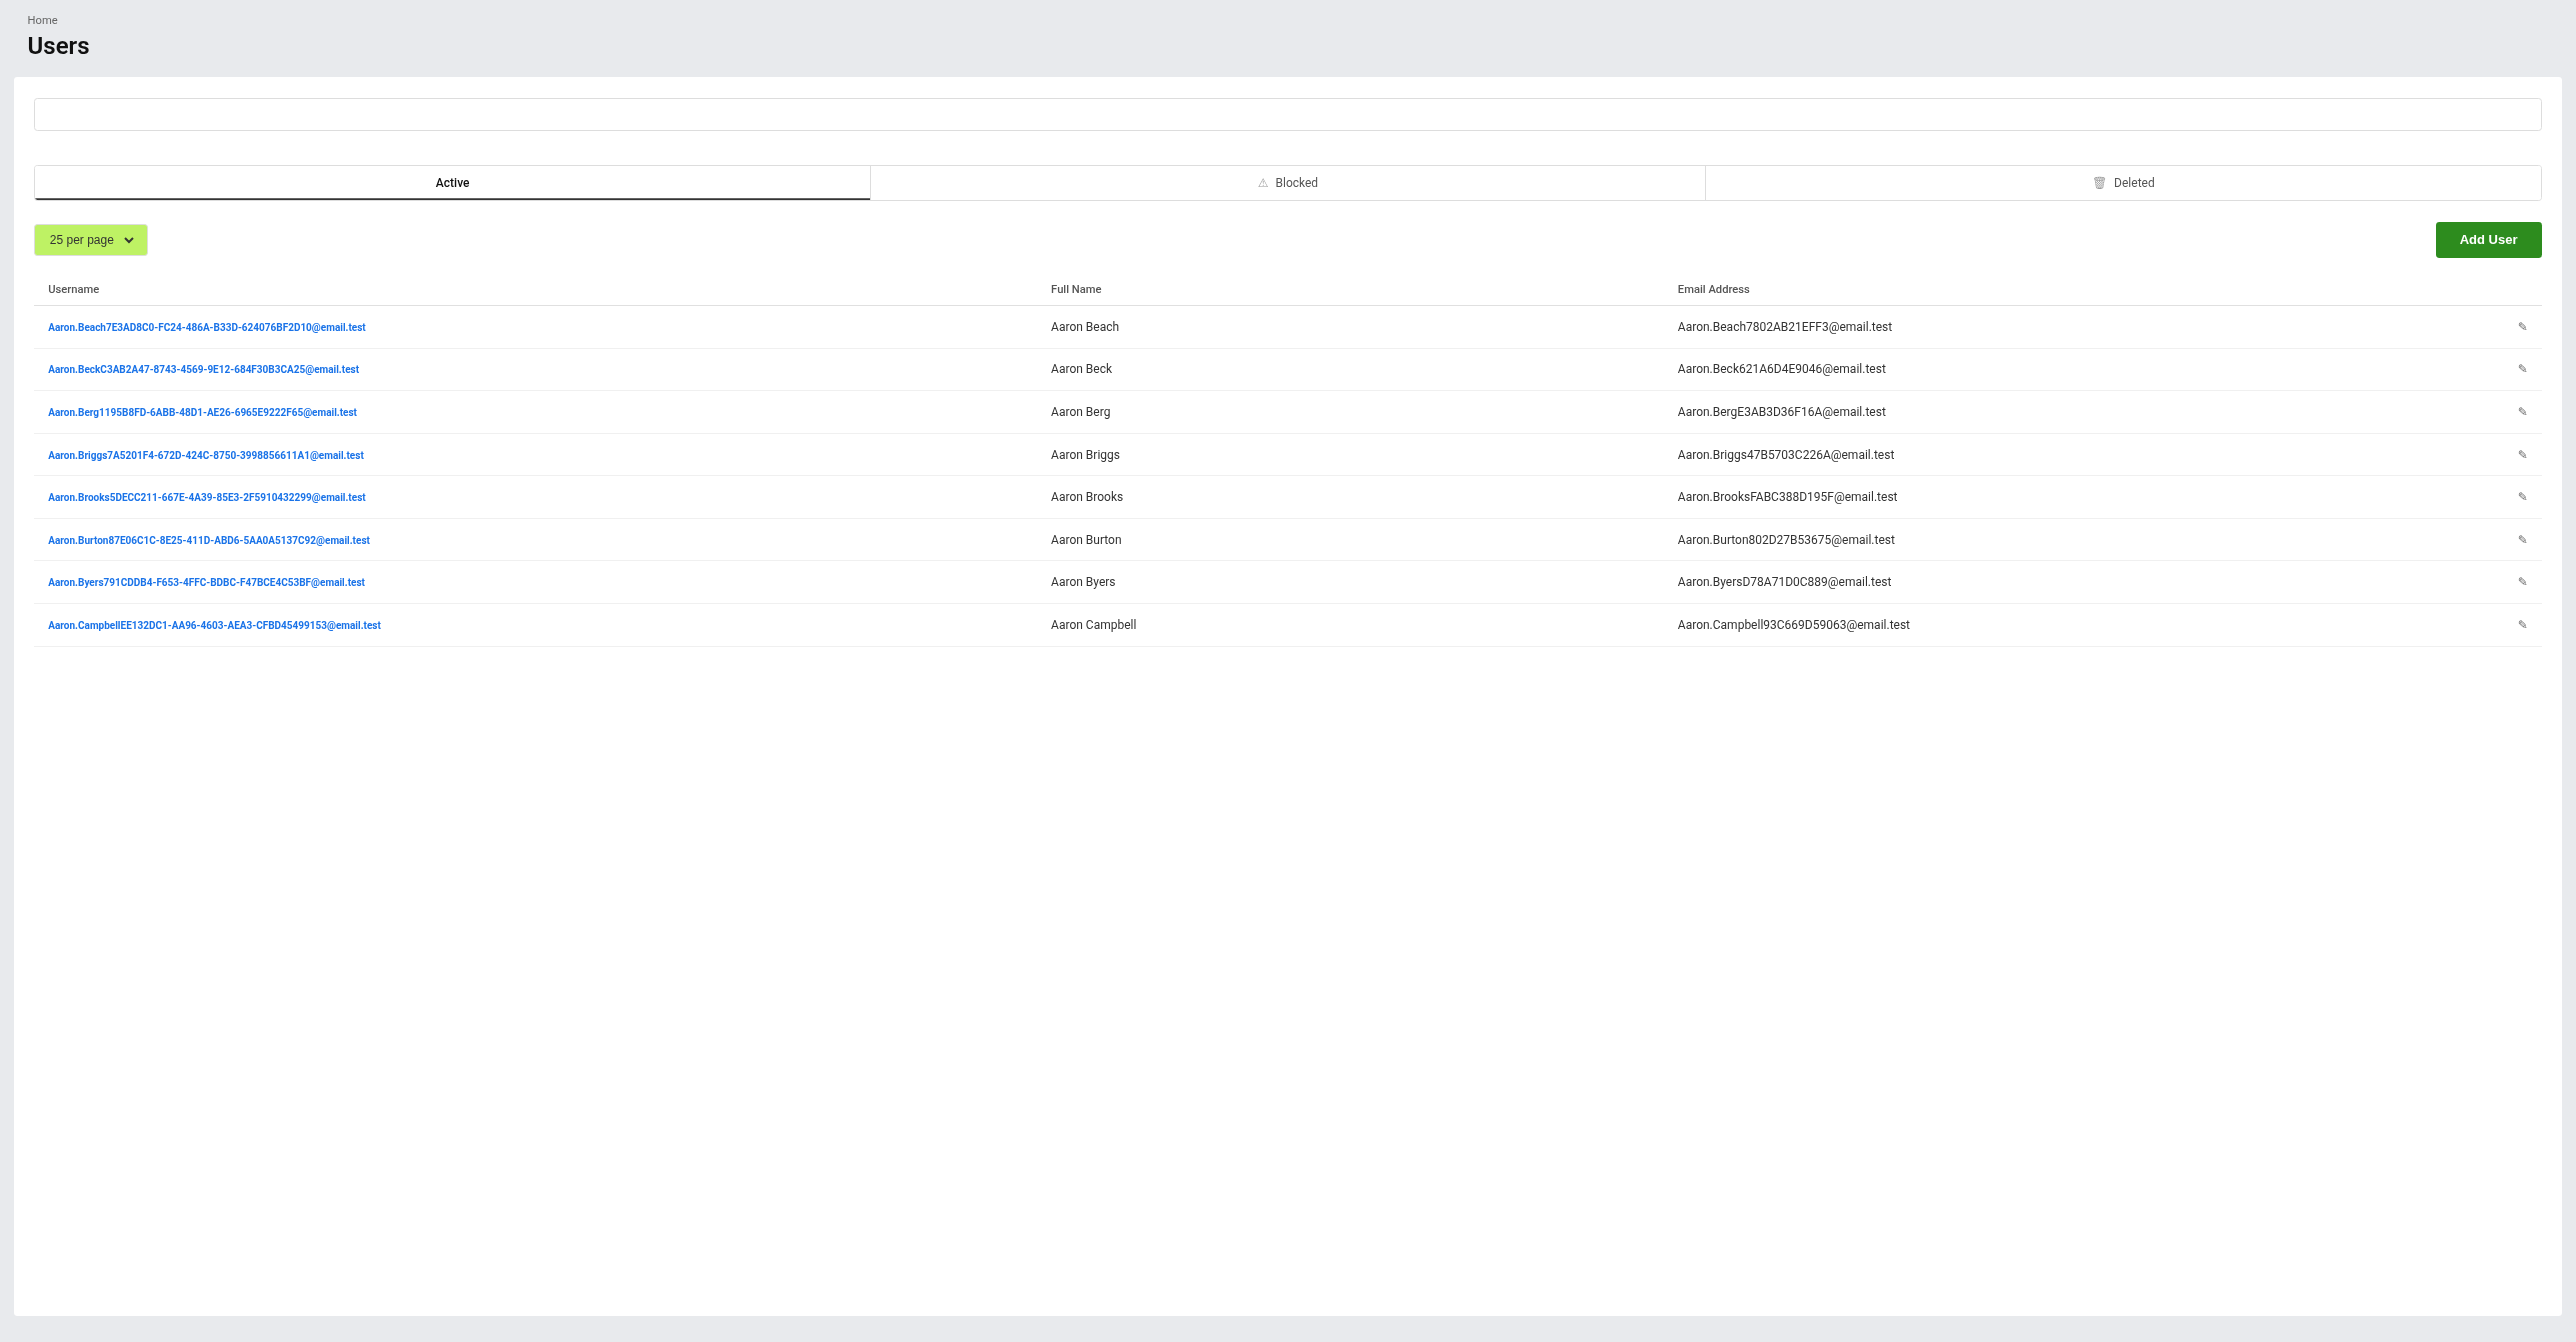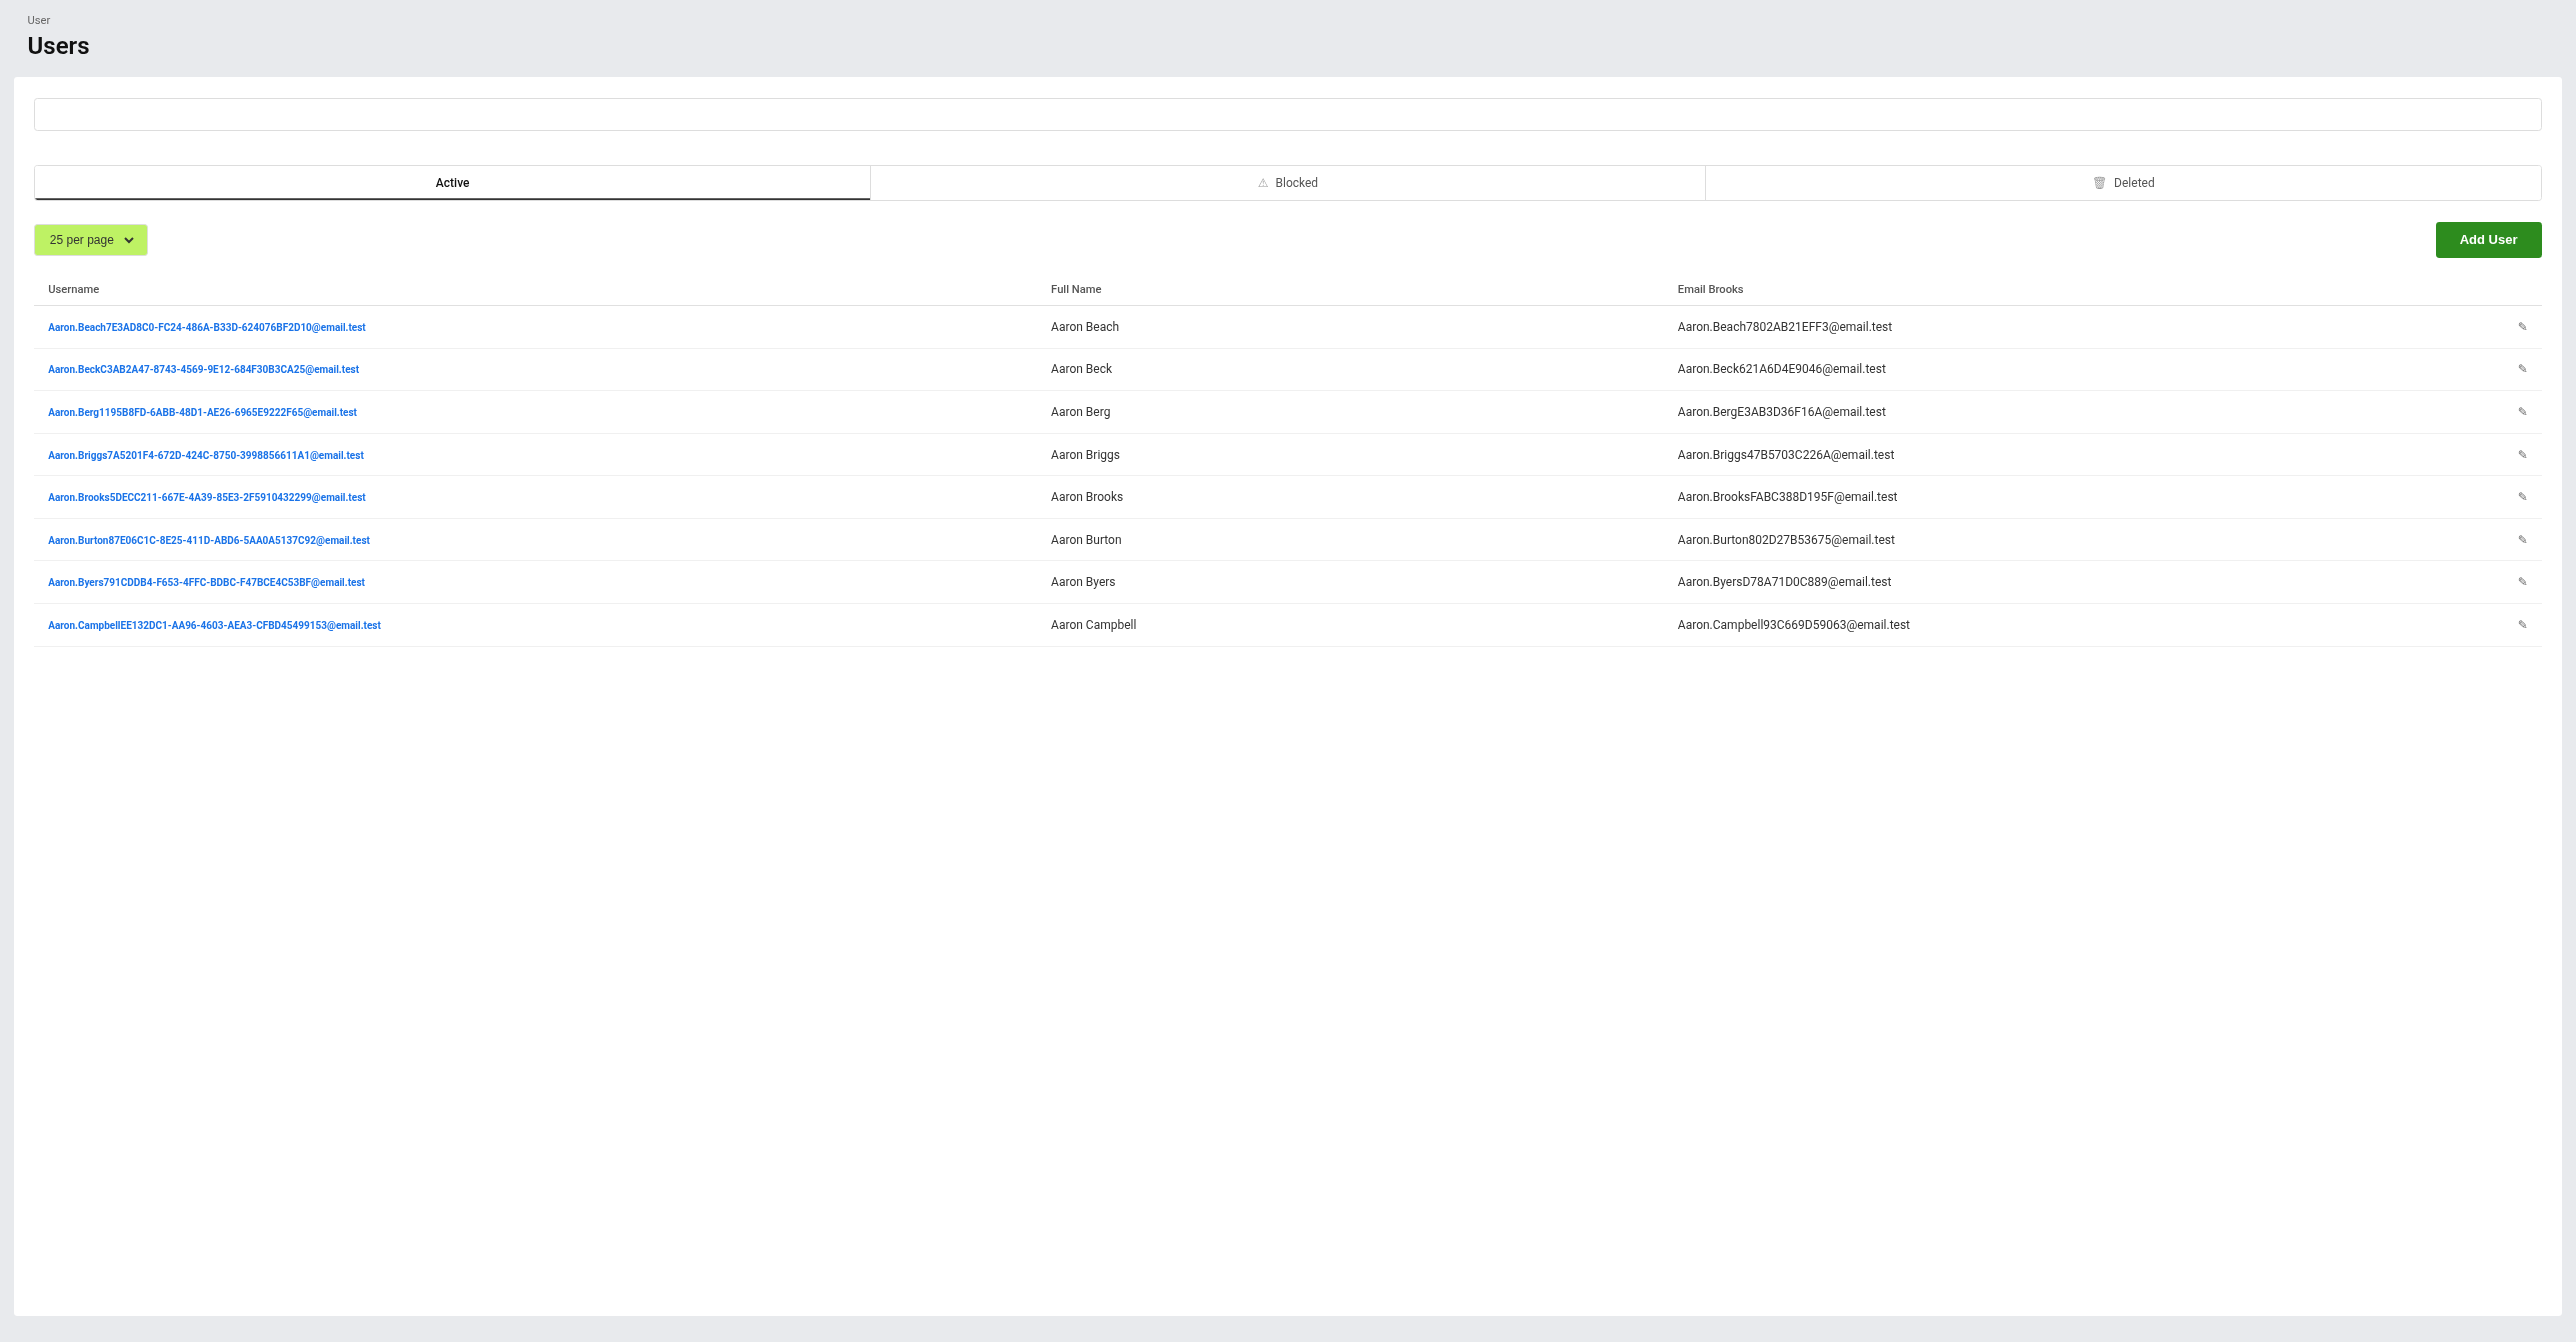--- a/index.html
+++ b/index.html
@@ -188,21 +188,21 @@
 
     .col-username { width: 40%; }
     .col-fullname { width: 25%; }
     .col-email { width: 30%; }
     .col-action { width: 5%; text-align: right; }
   </style>
 </head>
 <body>
 
 <div class="header-section">
-  <div class="breadcrumb">User</div>
+  <div class="breadcrumb">Home</div>
   <h1 class="page-title">Users</h1>
 </div>
 
 <div class="main-content">
   <div class="search-wrapper">
     <span class="search-icon-inner">⚲</span>
     <input class="search-bar" type="text" style="">
   </div>
 
   <div class="tabs-row">
@@ -228,21 +228,21 @@
       </select>
     </div>
     <button class="add-user-btn">Add User</button>
   </div>
 
   <table class="users-table">
     <thead>
       <tr>
         <th class="col-username">Username</th>
         <th class="col-fullname">Full Name</th>
-        <th class="col-email">Email Brooks</th>
+        <th class="col-email">Email Address</th>
         <th class="col-action"></th>
       </tr>
     </thead>
     <tbody id="table-body">
     <tr>
           <td class="col-username"><a class="user-link" href="#">Aaron.Beach7E3AD8C0-FC24-486A-B33D-624076BF2D10@email.test</a></td>
           <td class="col-fullname">Aaron Beach</td>
           <td class="col-email">Aaron.Beach7802AB21EFF3@email.test</td>
           <td class="col-action edit-icon">✎</td>
         </tr>

